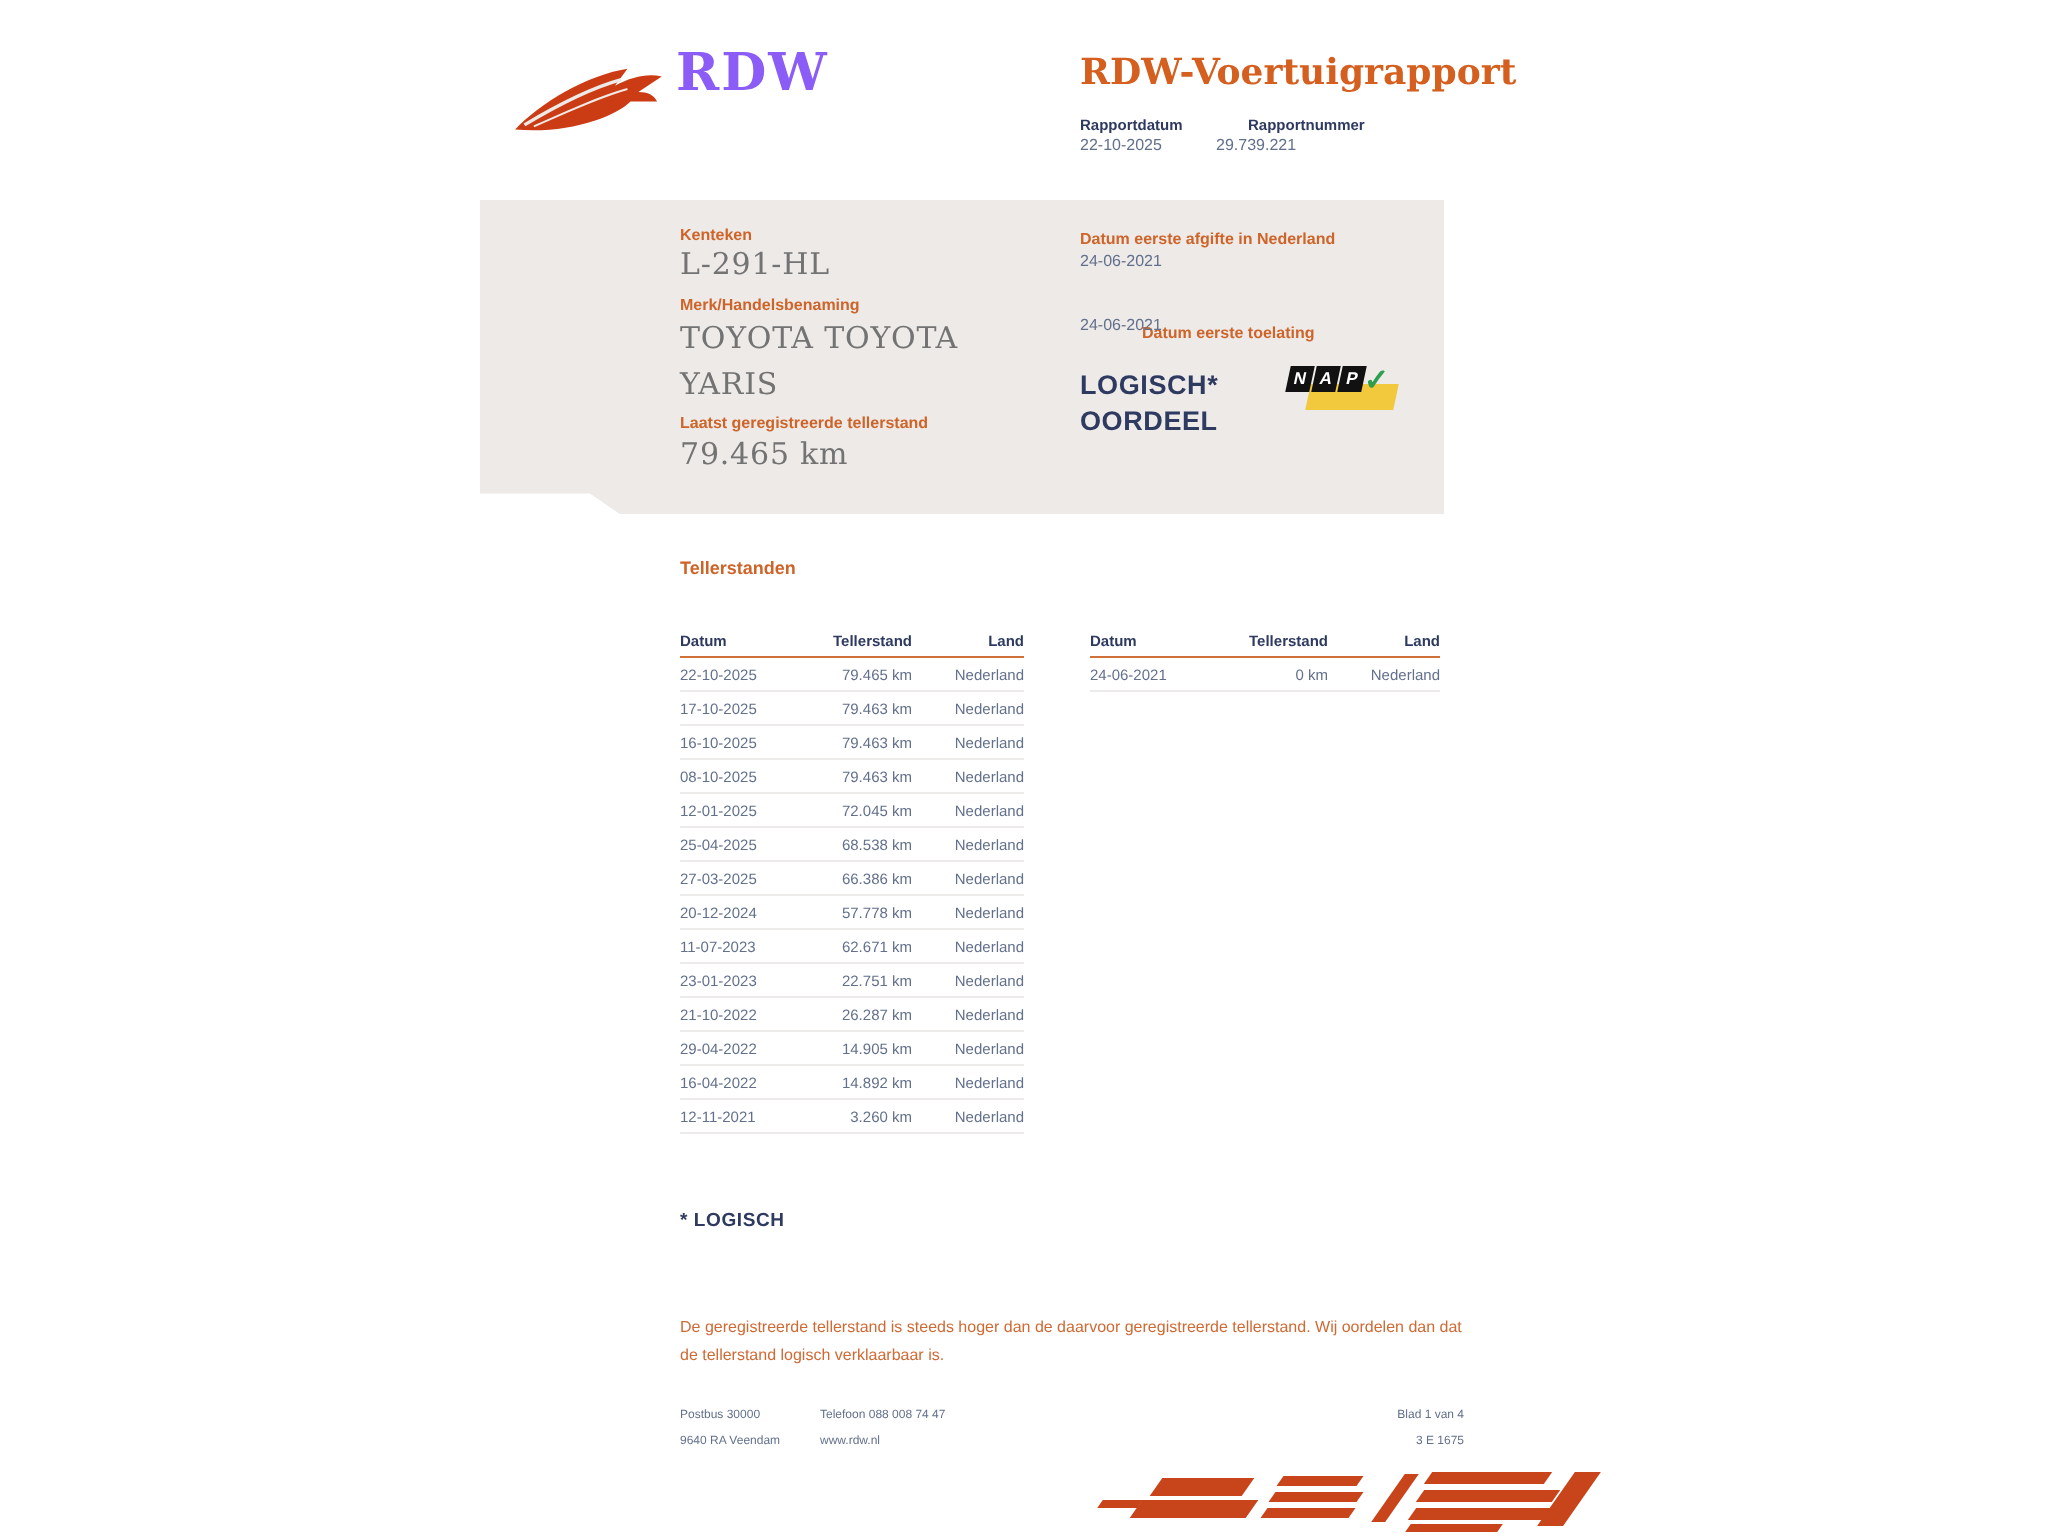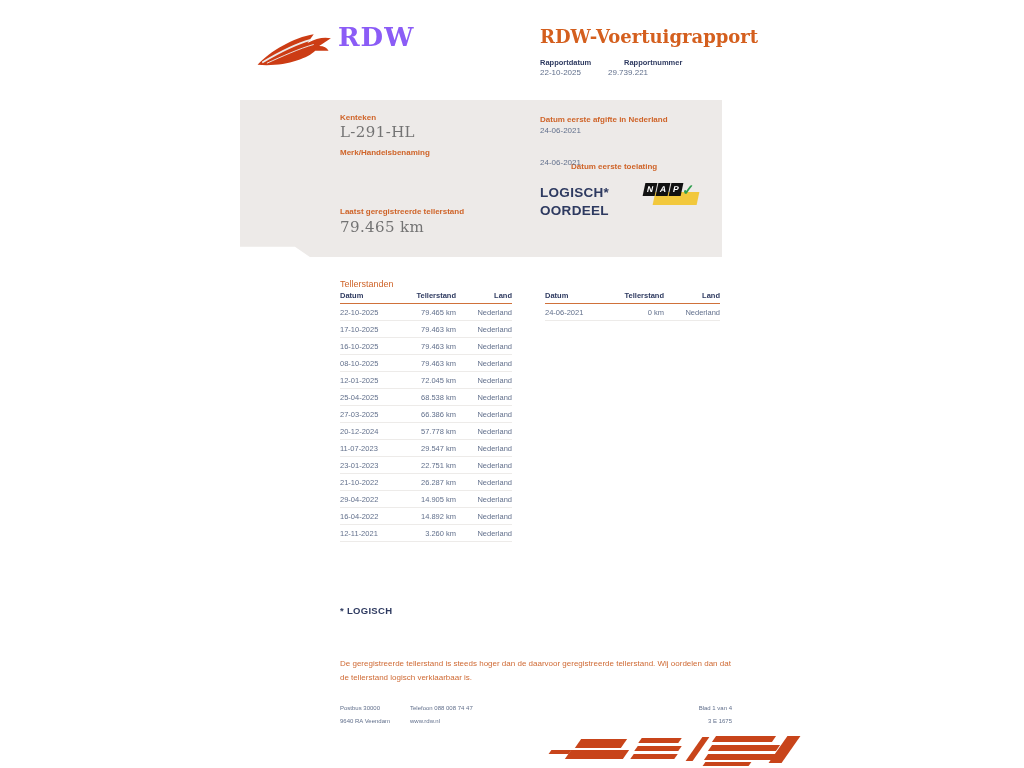--- a/index.html
+++ b/index.html
@@ -45,22 +45,22 @@
   
   .nap{left:404px;top:83px;width:56px;height:27px;}
   .nap-yellow{position:absolute;left:10px;top:9px;width:44px;height:13px;background:var(--nap-yellow);
               transform:skewX(-12deg);}
   .nap-tile{position:absolute;top:0;width:12px;height:13px;background:#111111;transform:skewX(-12deg);
             color:#ffffff;font-size:8.5px;font-weight:700;text-align:center;line-height:13px;}
   .nap-n{left:0px;} .nap-a{left:13px;} .nap-p{left:26px;}
   .nap-check{position:absolute;left:38px;top:-2px;color:var(--check-green);font-size:15px;font-weight:700;}
 
   
-  .section-title{left:340px;top:279px;font-size:9px;font-weight:400;color:var(--orange);}
-  .mtable{display:block;}
+  .section-title{left:340px;top:279px;font-size:9px;font-weight:700;color:var(--orange);}
+  .mtable{display:block;margin-top:25px;}
   .t-left{left:340px;top:291px;width:172px;}
   .t-right{left:545px;top:291px;width:175px;}
   .t-head{display:flex;border-bottom:1.5px solid #d0713a;padding-bottom:3px;}
   .t-head span{font-size:7.5px;font-weight:700;color:var(--navy);}
   .t-row{display:flex;border-bottom:1px solid #edebe9;padding:4px 0 3px 0;}
   .t-cell{font-size:7.5px;color:var(--grayblue);}
   .c0{width:62px;text-align:left;}
   .c1{flex:1;text-align:right;}
   .c2{width:56px;text-align:right;}
 
@@ -102,20 +102,21 @@
 <div class="abs report-title">RDW-Voertuigrapport</div>
 <div class="abs hdr-label l-rapdat">Rapportdatum</div>
 <div class="abs hdr-label l-rapnum">Rapportnummer</div>
 <div class="abs hdr-value v-rapdat">22-10-2025</div>
 <div class="abs hdr-value v-rapnum">29.739.221</div>
 
 <div class="abs panel">
   <div class="abs fld-label p-kent-l">Kenteken</div>
   <div class="abs fld-serif p-kent-v">L-291-HL</div>
   <div class="abs fld-label p-merk-l">Merk/Handelsbenaming</div>
+  <div class="abs fld-serif p-merk-v">TOYOTA TOYOTA YARIS</div>
   <div class="abs fld-label p-tell-l">Laatst geregistreerde tellerstand</div>
   <div class="abs fld-serif p-tell-v">79.465 km</div>
 
   <div class="abs fld-label p-afg-l">Datum eerste afgifte in Nederland</div>
   <div class="abs fld-small p-afg-v">24-06-2021</div>
   <div class="abs fld-label p-toe-l">Datum eerste toelating</div>
   <div class="abs fld-small p-toe-v">24-06-2021</div>
 
   <div class="abs p-oordeel">
     <div>LOGISCH*</div>
@@ -175,21 +176,21 @@
         <span class="t-cell c1">66.386 km</span>
         <span class="t-cell c2">Nederland</span>
       </div>
       <div class="t-row">
         <span class="t-cell c0">20-12-2024</span>
         <span class="t-cell c1">57.778 km</span>
         <span class="t-cell c2">Nederland</span>
       </div>
       <div class="t-row">
         <span class="t-cell c0">11-07-2023</span>
-        <span class="t-cell c1">29.547 km</span>
+        <span class="t-cell c1">62.671 km</span>
         <span class="t-cell c2">Nederland</span>
       </div>
       <div class="t-row">
         <span class="t-cell c0">23-01-2023</span>
         <span class="t-cell c1">22.751 km</span>
         <span class="t-cell c2">Nederland</span>
       </div>
       <div class="t-row">
         <span class="t-cell c0">21-10-2022</span>
         <span class="t-cell c1">26.287 km</span>

